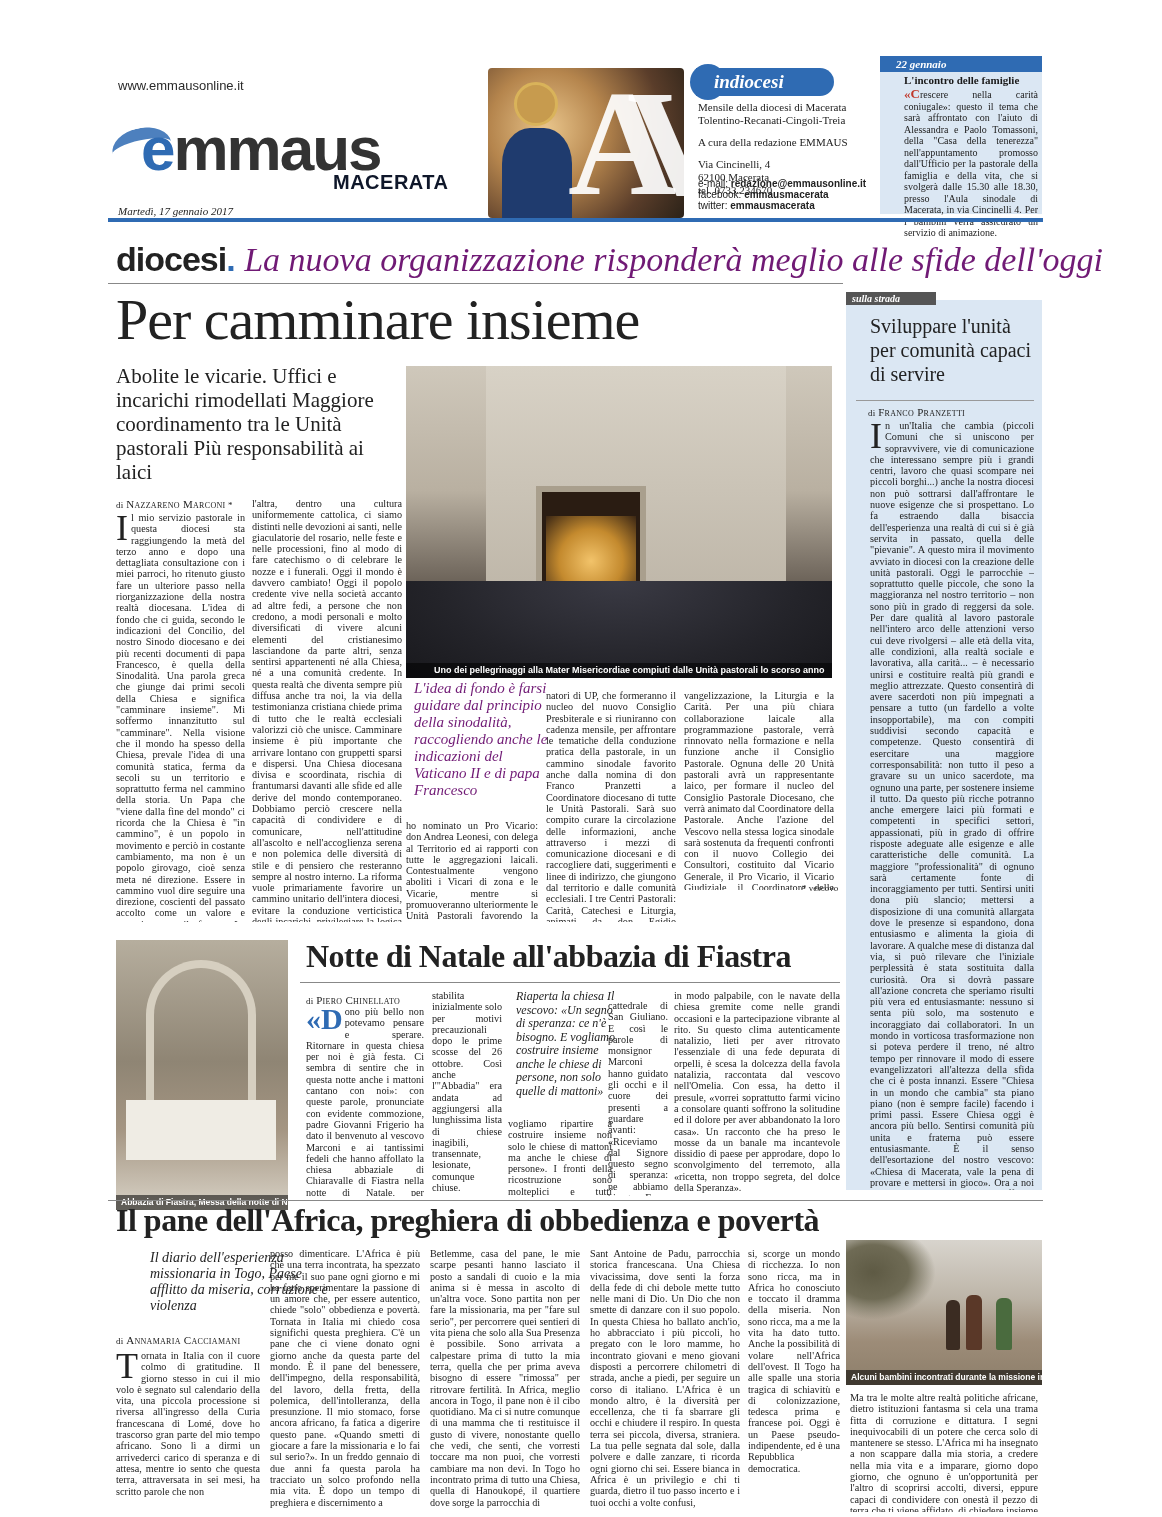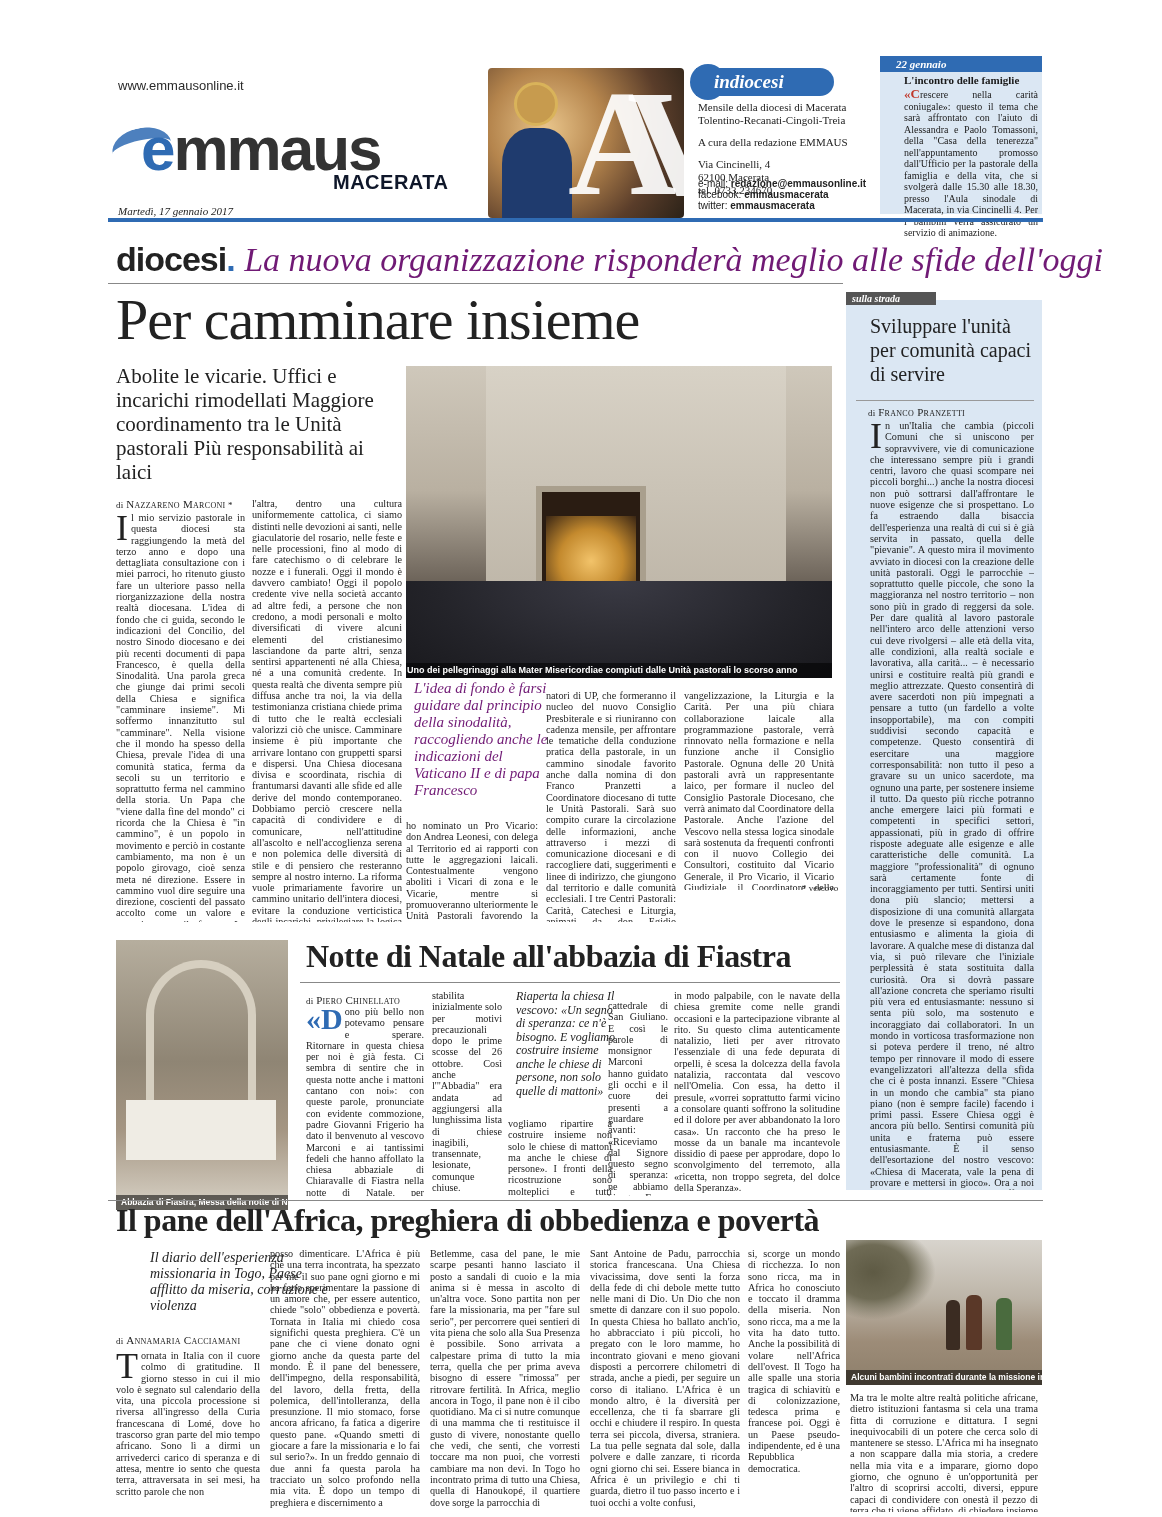--- a/index.html
+++ b/index.html
@@ -44,21 +44,21 @@
   #rule-kicker { left: 108px; top: 283px; width: 735px; height: 1px; background: #888; }
 
   #main-title { left: 116px; top: 286px; font: 58px "Liberation Serif", serif; color: #222; letter-spacing: -1px; }
   #subhead { left: 116px; top: 364px; width: 280px; font: 21px/24px "Liberation Serif", serif; color: #222; }
 
   #photo-main { left: 406px; top: 366px; width: 426px; height: 312px; overflow: hidden; background: linear-gradient(180deg, #cfc8bb 0%, #b9b0a1 40%, #6a6157 70%, #3b3631 100%); }
   #photo-main .facade { position: absolute; left: 80px; top: 0; width: 300px; height: 240px; background: linear-gradient(180deg,#d8d2c6,#bdb5a7); }
   #photo-main .door { position: absolute; left: 130px; top: 120px; width: 110px; height: 120px; background: #2a1c12; border: 6px solid #a99f8d; }
   #photo-main .light { position: absolute; left: 140px; top: 150px; width: 90px; height: 90px; background: radial-gradient(circle, #f2c36a 0%, #c48a2e 50%, #3a2614 100%); }
   #photo-main .crowd { position: absolute; left: 0; top: 215px; width: 100%; height: 100px; background: radial-gradient(ellipse at 50% 0%, #3a3a44 0%, #24242a 60%, #18181c 100%); }
-  #photo-main .cap { position: absolute; left: 0; bottom: 0; width: 100%; height: 15px; background: rgba(0,0,0,.55); color: #fff; font: bold 9px/15px "Liberation Sans", sans-serif; padding-left: 1px; }
+  #photo-main .cap { position: absolute; left: 0; bottom: 0; width: 100%; height: 15px; background: rgba(0,0,0,.55); color: #fff; font: bold 9px/15px "Liberation Sans", sans-serif; padding-left: 28px; }
 
   .byline { font: 9px "Liberation Serif", serif; color: #222; letter-spacing: .3px; }
   .byline .small { font-variant: small-caps; font-size: 11px; }
   .col { font: 10.2px/11.3px "Liberation Serif", serif; color: #222; text-align: justify; hyphens: auto; overflow: hidden; }
   .col .drop { float: left; font-size: 36px; line-height: 28px; margin-right: 3px; margin-top: 2px; color: #222; }
   .col .quote-drop { color: #2f6bb3; font-weight: bold; font-size: 30px; float: left; line-height: 26px; margin-right: 2px; }
 
   #byline1 { left: 116px; top: 498px; }
   #col1 { left: 116px; top: 512px; width: 129px; height: 410px; }
   #col2 { left: 252px; top: 498px; width: 150px; height: 424px; }

